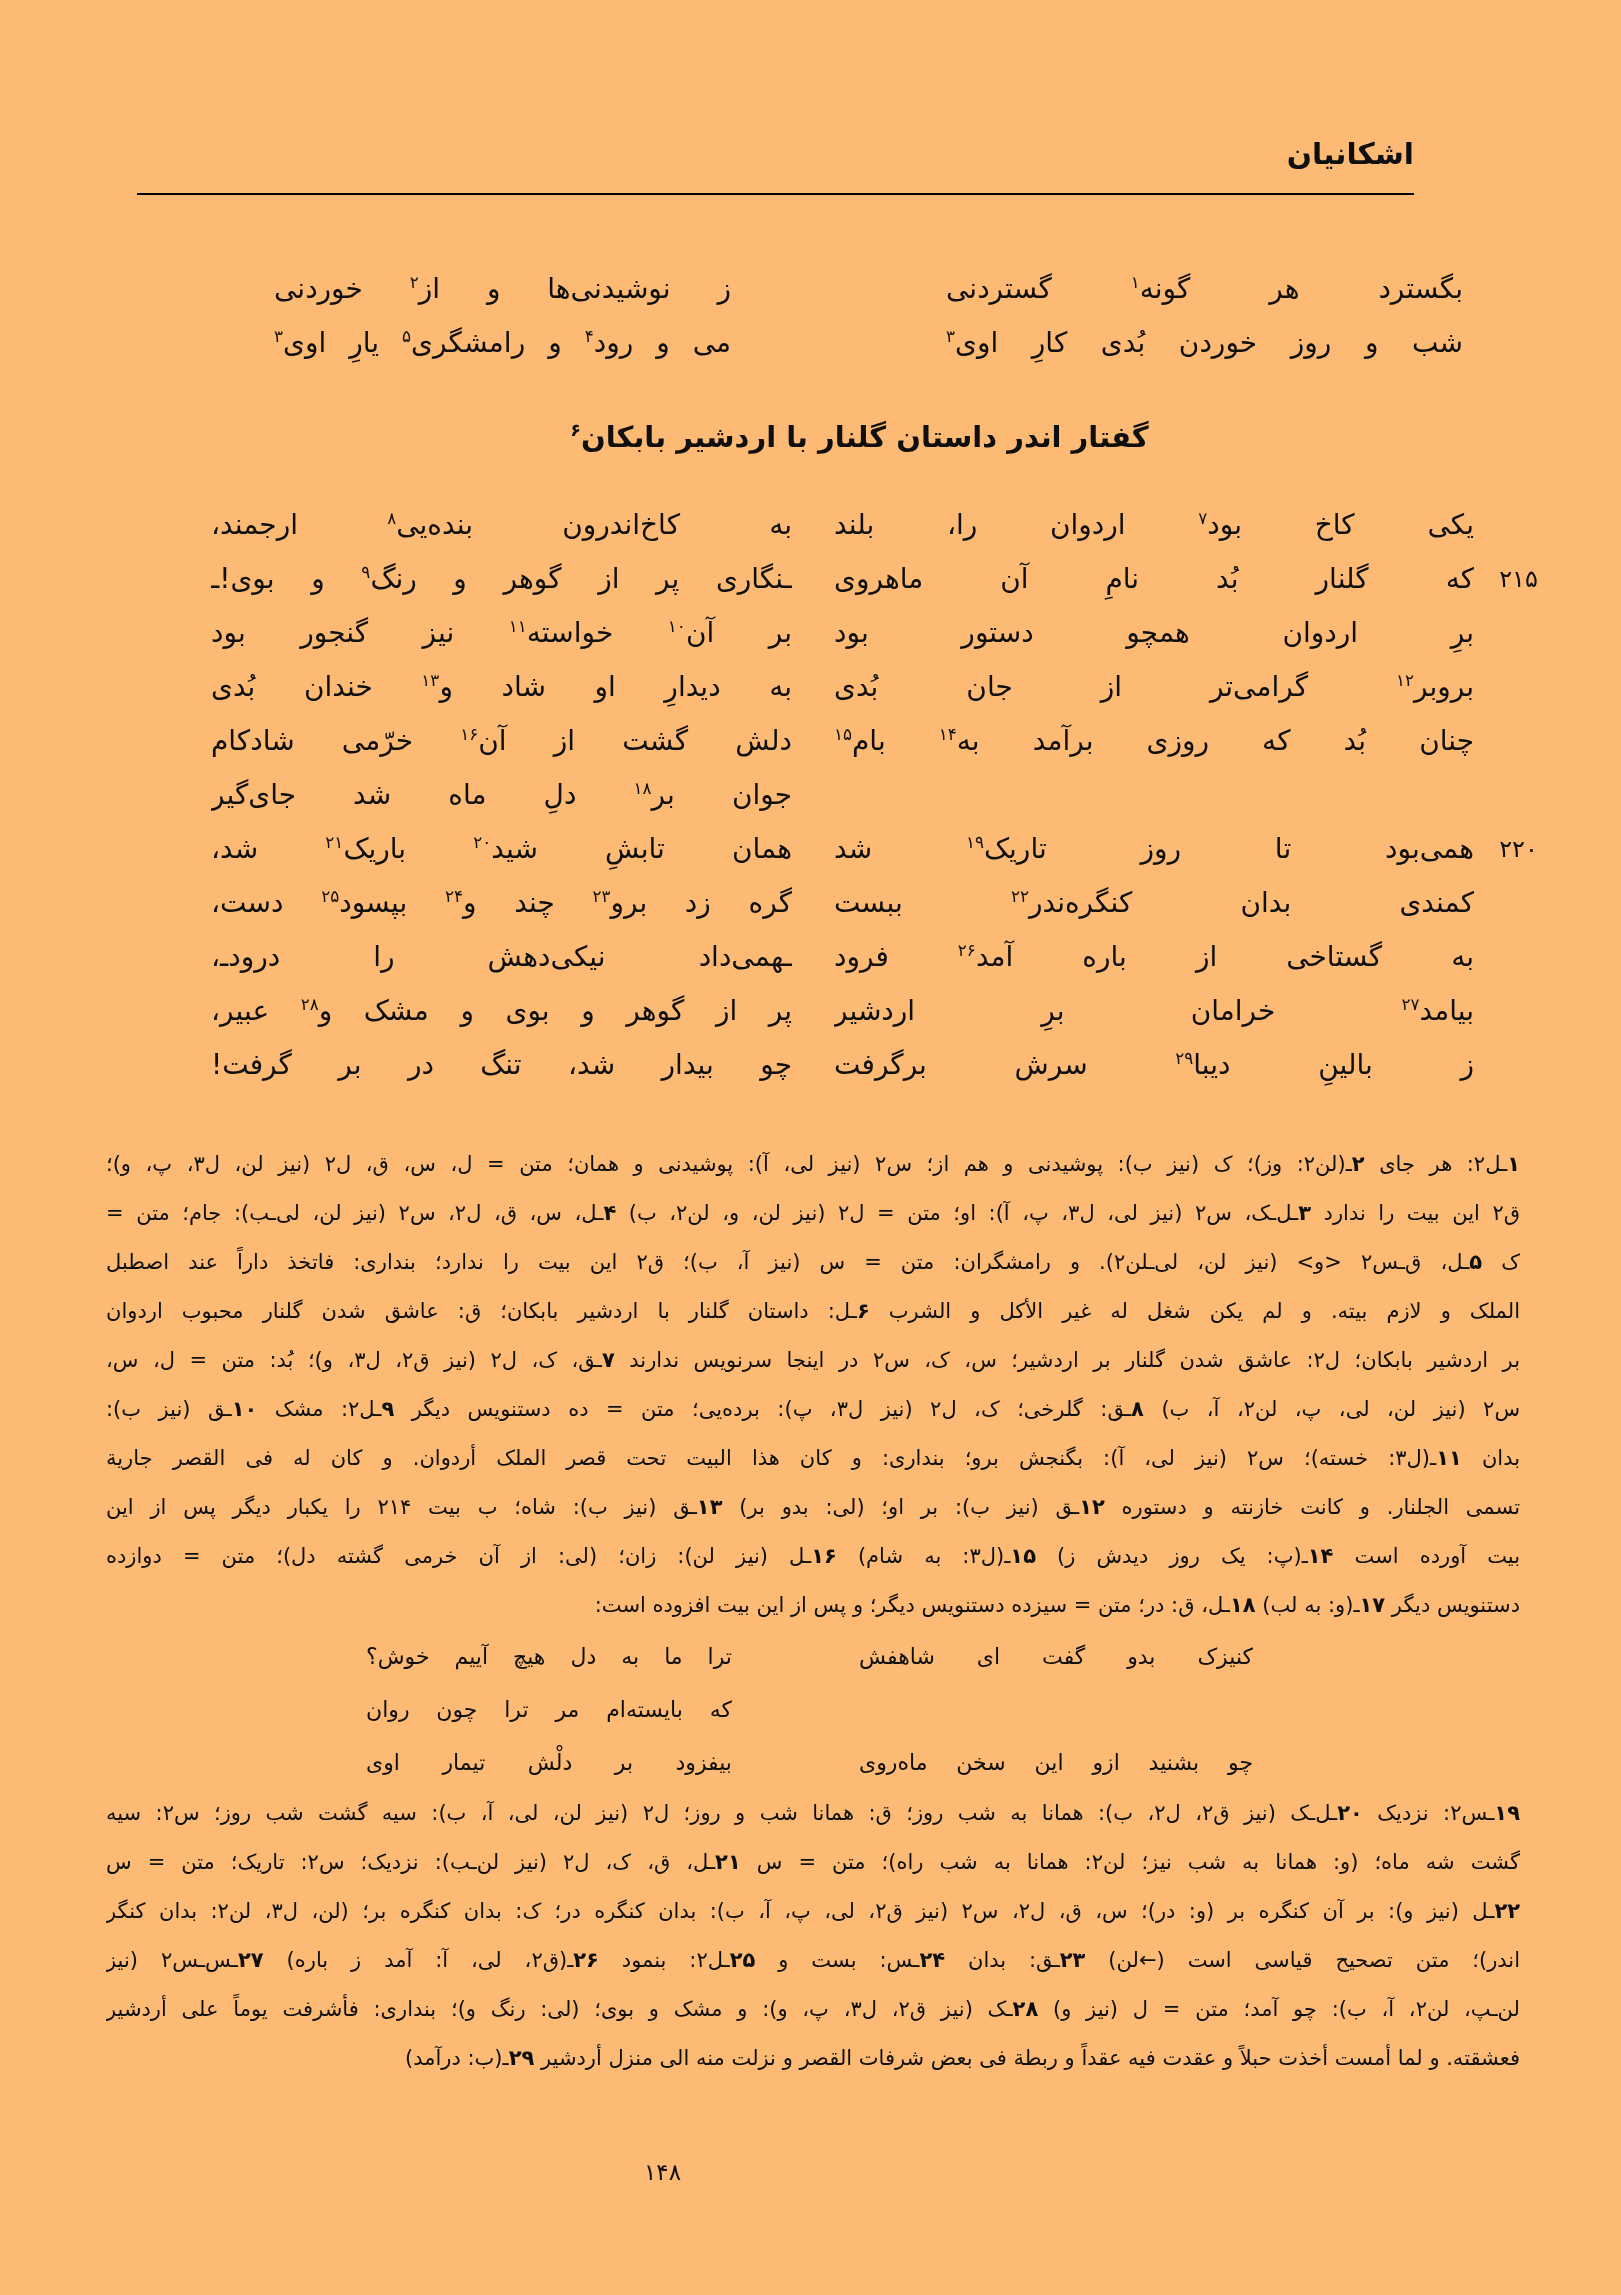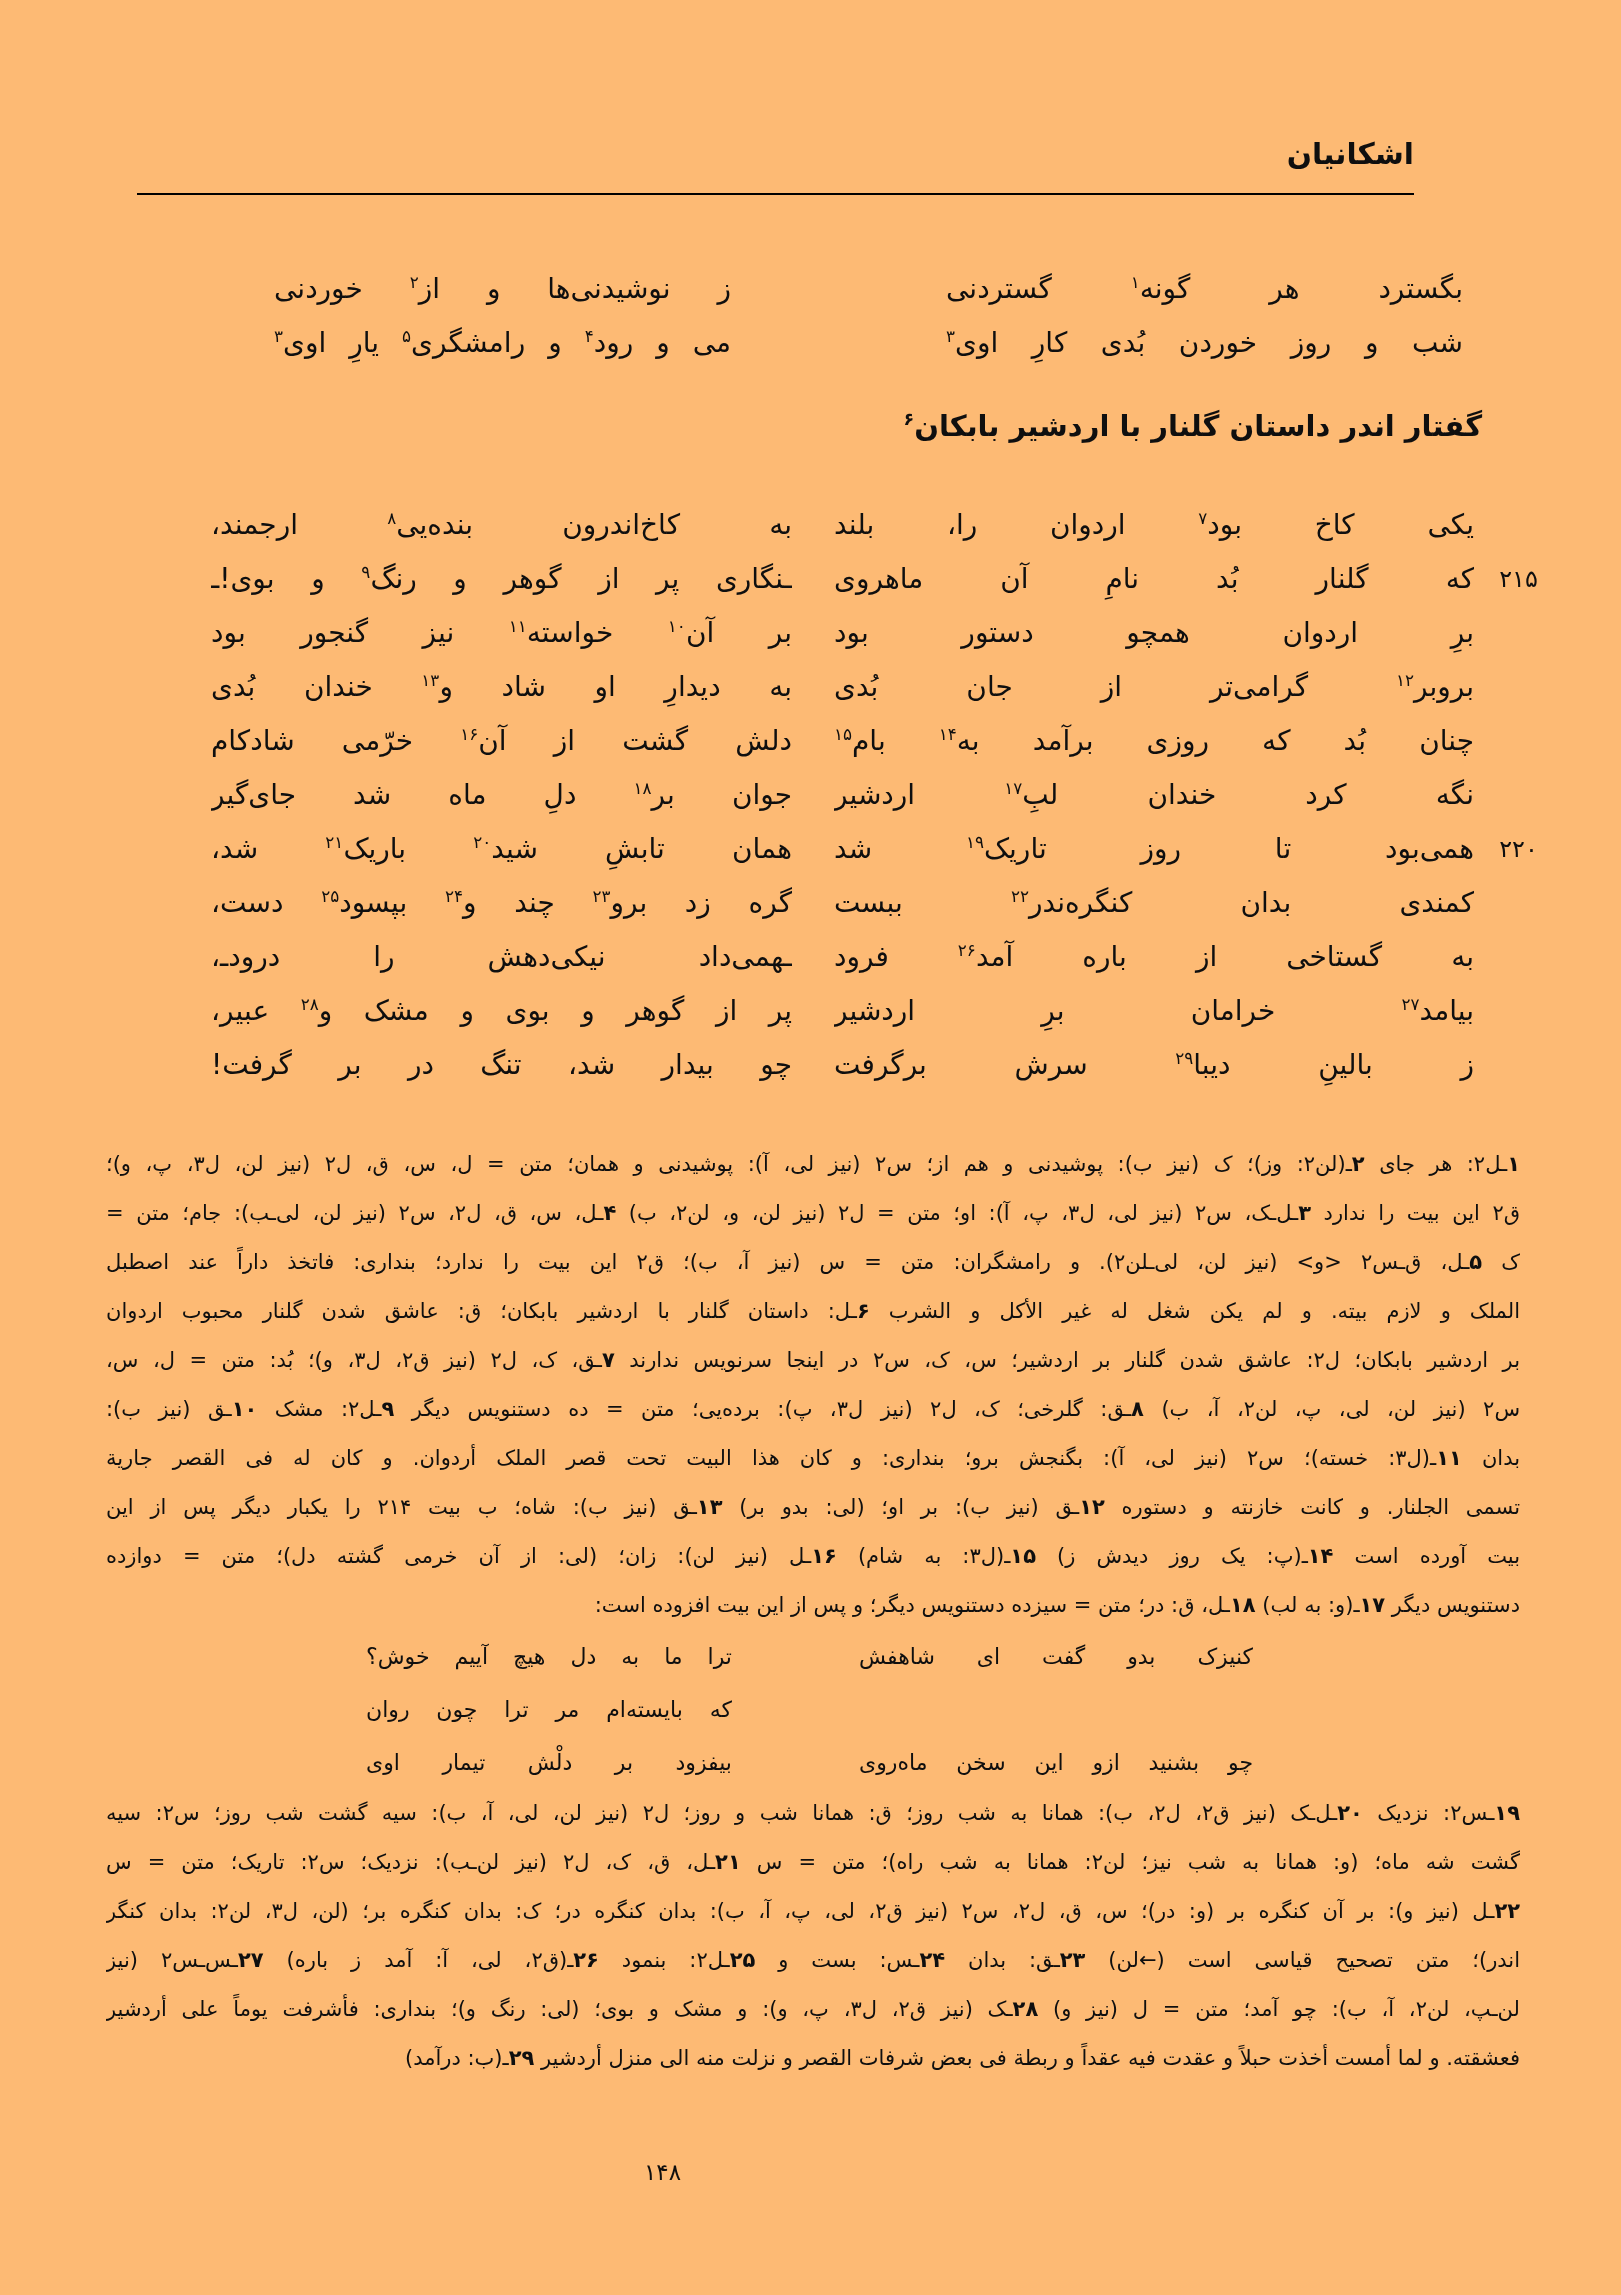--- a/index.html
+++ b/index.html
@@ -13,22 +13,22 @@
   .vrow{position:relative;height:54px;}
   .hemi{position:absolute;top:0;font-size:28px;line-height:54px;
         text-align:justify;text-align-last:justify;overflow:hidden;height:54px;}
   .or{left:946px;width:517px;}
   .ol{left:274px;width:457px;}
   .pr{left:834px;width:640px;}
   .pl{left:211px;width:581px;}
   .vnum{position:absolute;top:0;left:1478px;width:81px;font-size:24px;line-height:54px;text-align:center;}
   sup{font-size:60%;line-height:0;}
   
-  .section-heading{position:absolute;top:405px;left:211px;width:1267px;margin:4px;
-        text-align:right;font-size:29px;font-weight:bold;}
+  .section-heading{position:absolute;top:405px;left:211px;width:1267px;margin:15px;
+        text-align:center;font-size:29px;font-weight:bold;}
   
   .footnotes{position:absolute;top:1140px;left:106px;width:1414px;font-size:21px;}
   .fnline{line-height:49px;height:49px;text-align:justify;text-align-last:justify;overflow:hidden;}
   .fnline.open{text-align:center;text-align-last:right;}
   .fqrow{position:relative;height:53px;}
   .fq{position:absolute;top:0;font-size:22px;line-height:53px;height:53px;
       text-align:justify;text-align-last:justify;overflow:hidden;}
   .fqr{left:753px;width:394px;}
   .fql{left:260px;width:366px;}
   
@@ -77,21 +77,20 @@
       <div class="hemi pr">بروبر<sup>۱۲</sup> گرامی‌تر از جان بُدی</div>
       <div class="hemi pl">به دیدارِ او شاد و<sup>۱۳</sup> خندان بُدی</div>
     </div>
     <div class="vrow">
       <div class="vnum"></div>
       <div class="hemi pr">چنان بُد که روزی برآمد به<sup>۱۴</sup> بام<sup>۱۵</sup></div>
       <div class="hemi pl">دلش گشت از آن<sup>۱۶</sup> خرّمی شادکام</div>
     </div>
     <div class="vrow">
       <div class="vnum"></div>
-      <div class="hemi pr">نگه کرد خندان لبِ<sup>۱۷</sup> اردشیر</div>
       <div class="hemi pl">جوان بر<sup>۱۸</sup> دلِ ماه شد جای‌گیر</div>
     </div>
     <div class="vrow">
       <div class="vnum">۲۲۰</div>
       <div class="hemi pr">همی‌بود تا روز تاریک<sup>۱۹</sup> شد</div>
       <div class="hemi pl">همان تابشِ شید<sup>۲۰</sup> باریک<sup>۲۱</sup> شد،</div>
     </div>
     <div class="vrow">
       <div class="vnum"></div>
       <div class="hemi pr">کمندی بدان کنگره‌ندر<sup>۲۲</sup> ببست</div>

